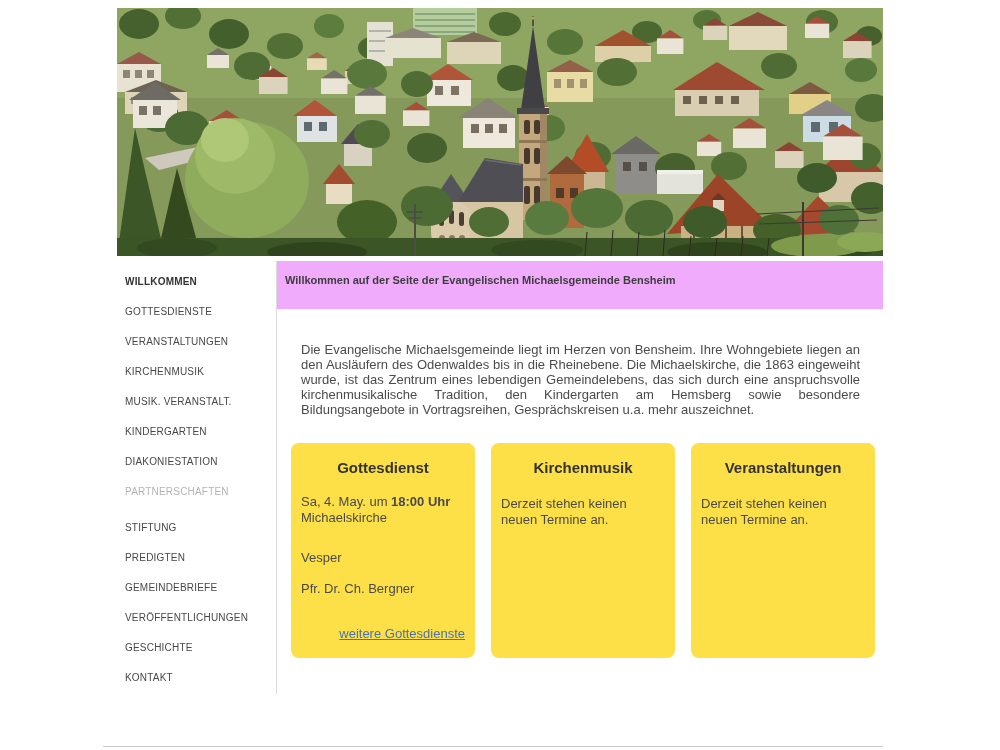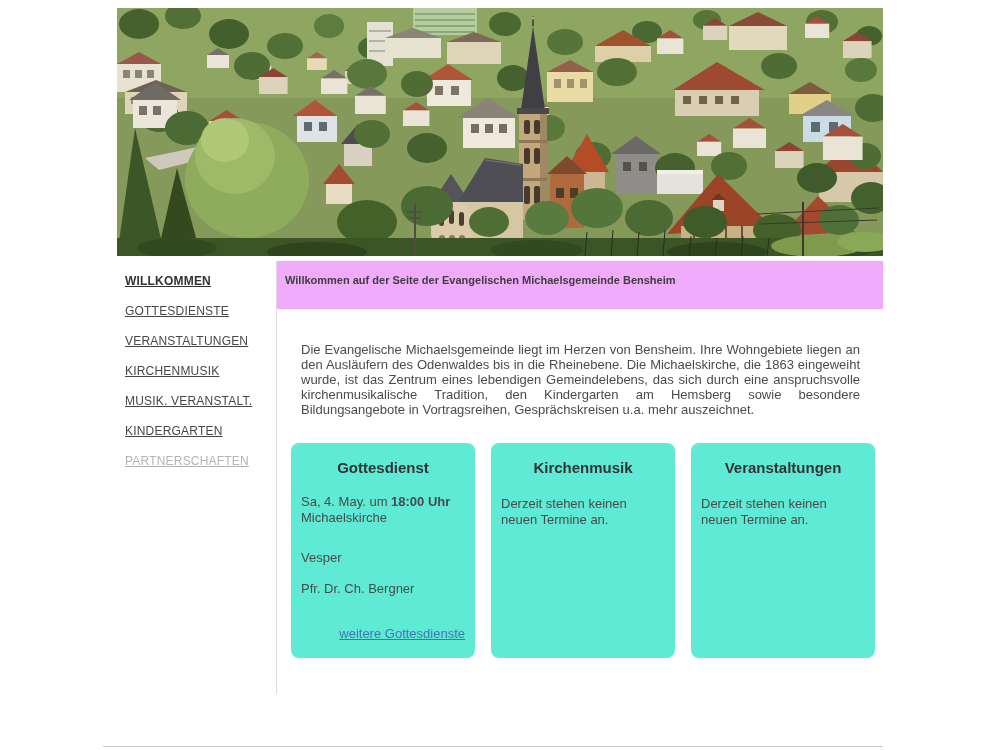--- a/index.html
+++ b/index.html
@@ -25,22 +25,22 @@
   .sidebar {
     flex: 0 0 160px;
     margin-left: 14px;
     border-right: 1px solid #dcdcdc;
     padding: 5px 0 0 8px;
   }
   .sidebar ul { list-style: none; }
   .sidebar ul.secondary { margin-top: 6px; }
   .sidebar li {
     height: 30px; display: flex; align-items: center;
-    font-size: 12px; letter-spacing: 0.2px; color: #474747;
-    cursor: pointer; white-space: nowrap; text-decoration: underline;
+    font-size: 10px; letter-spacing: 0.2px; color: #474747;
+    cursor: pointer; white-space: nowrap;
   }
   .sidebar li.active { font-weight: bold; color: #333333; }
   .sidebar li.muted { color: #b4b4b4; }
 
   .main { flex: 1; min-width: 0; }
   .title-bar {
     height: 48px; line-height: 38px;
     background: #f0abfc;
     padding: 0 8px;
     font-size: 11px; font-weight: bold; color: #3d3d3d;
@@ -49,21 +49,21 @@
   .intro {
     margin: 33px 23px 0 24px;
     font-size: 13px; line-height: 15px;
     text-align: justify; color: #4b4b4b;
   }
 
   
   .cards { display: flex; gap: 16px; margin: 26px 0 0 14px; }
   .card {
     width: 184px; height: 215px;
-    background: #5eead4; border-radius: 8px;
+    background: #fde047; border-radius: 8px;
     padding: 12px 10px 0;
     font-size: 13px; color: #4a4a4a;
   }
   .card h2 { margin-top: 4px; font-size: 15px; font-weight: bold; color: #333333; text-align: center; }
   .card .when { margin-top: 18px; line-height: 16px; }
   .card .event { margin-top: 24px; }
   .card .person { margin-top: 16px; }
   .card .link-row { margin-top: 30px; text-align: right; }
   .card .link-row a { color: #4a72ae; text-decoration: underline; cursor: pointer; }
   .card .empty-note { margin-top: 20px; line-height: 16px; }
@@ -328,21 +328,30 @@
 
   <div class="content-row">
     <nav class="sidebar">
       <ul>
         <li class="active">WILLKOMMEN</li>
         <li>GOTTESDIENSTE</li>
         <li>VERANSTALTUNGEN</li>
         <li>KIRCHENMUSIK</li>
         <li>MUSIK. VERANSTALT.</li>
         <li>KINDERGARTEN</li>
+        <li>DIAKONIESTATION</li>
         <li class="muted">PARTNERSCHAFTEN</li>
+      </ul>
+      <ul class="secondary">
+        <li>STIFTUNG</li>
+        <li>PREDIGTEN</li>
+        <li>GEMEINDEBRIEFE</li>
+        <li>VERÖFFENTLICHUNGEN</li>
+        <li>GESCHICHTE</li>
+        <li>KONTAKT</li>
       </ul>
     </nav>
 
     <main class="main">
       <h1 class="title-bar">Willkommen auf der Seite der Evangelischen Michaelsgemeinde Bensheim</h1>
       <p class="intro">Die Evangelische Michaelsgemeinde liegt im Herzen von Bensheim. Ihre Wohngebiete liegen an den Ausläufern des Odenwaldes bis in die Rheinebene. Die Michaelskirche, die 1863 eingeweiht wurde, ist das Zentrum eines lebendigen Gemeindelebens, das sich durch eine anspruchsvolle kirchenmusikalische Tradition, den Kindergarten am Hemsberg sowie besondere Bildungsangebote in Vortragsreihen, Gesprächskreisen u.a. mehr auszeichnet.</p>
 
       <div class="cards">
         <section class="card">
           <h2>Gottesdienst</h2>

